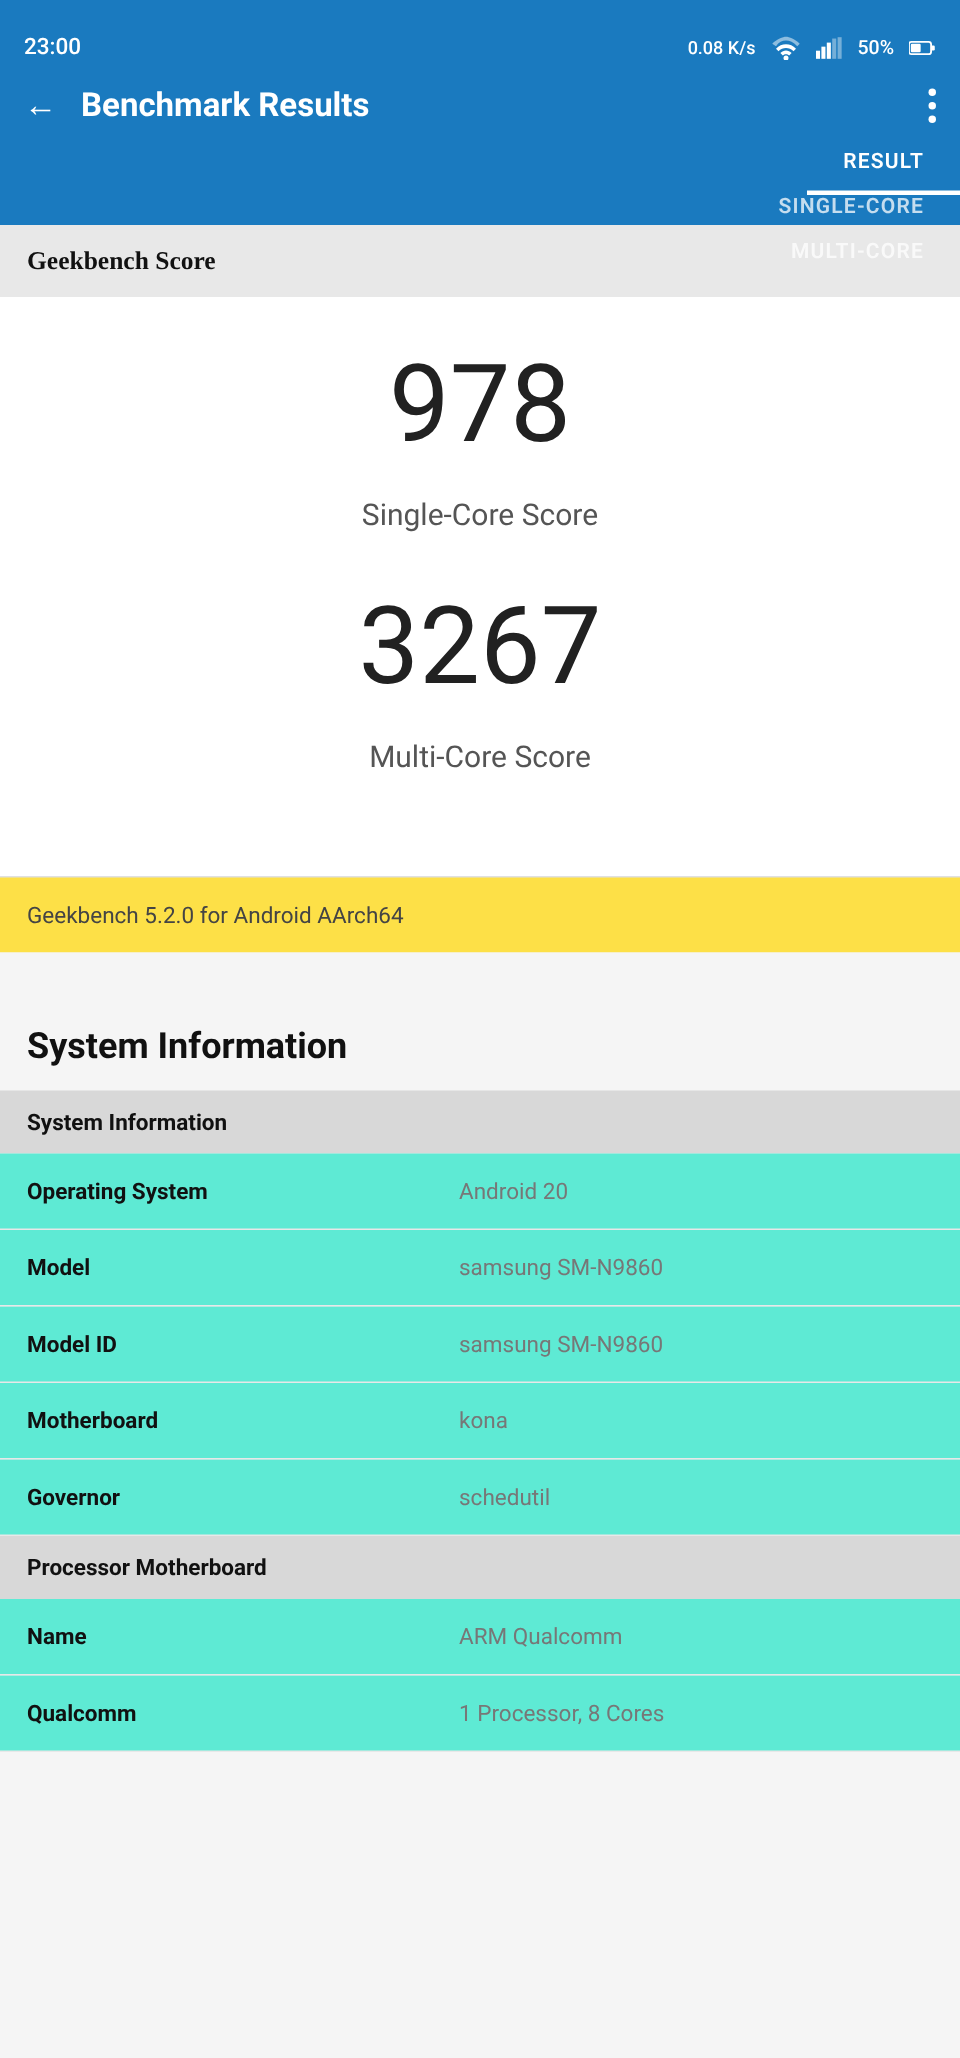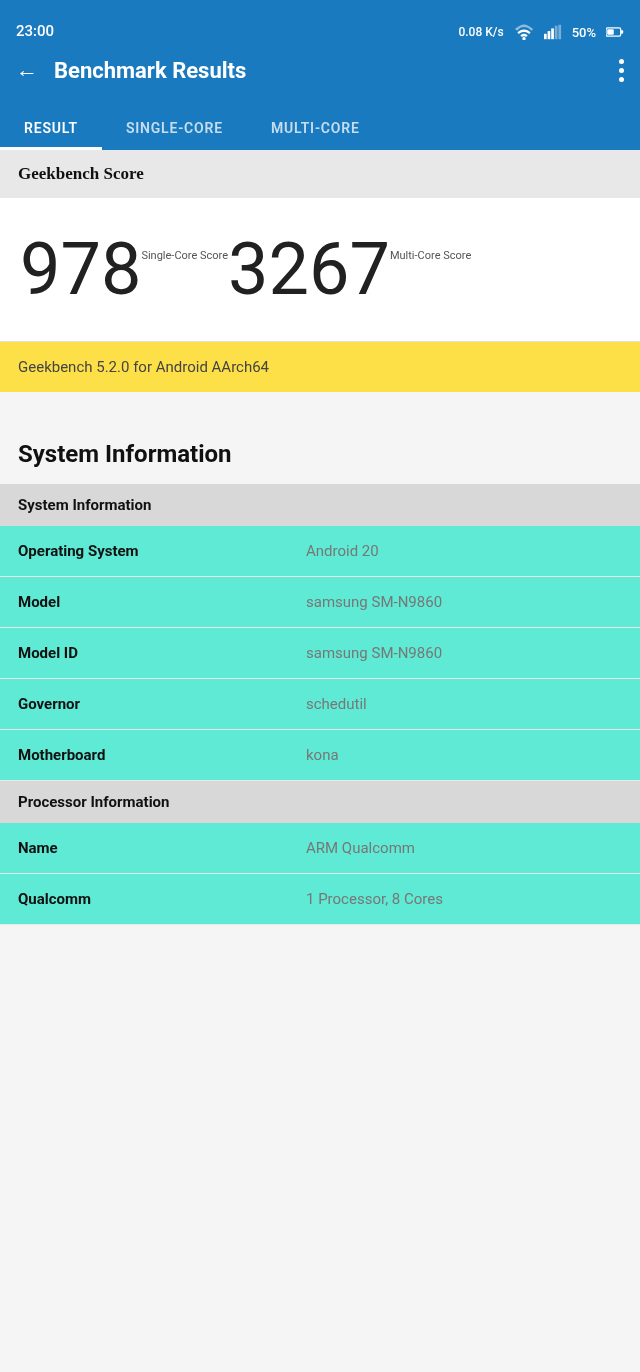--- a/index.html
+++ b/index.html
@@ -69,20 +69,21 @@
       border-radius: 50%;
       display: block;
     }
 
     
     .tab-bar {
       background: #1a7abf;
       display: flex;
       height: 50px;
       align-items: flex-end;
+      flex-direction: column;
     }
     .tab {
       padding: 0 24px 14px;
       color: rgba(255,255,255,0.75);
       font-size: 14px;
       font-weight: 600;
       letter-spacing: 0.8px;
       cursor: pointer;
       position: relative;
     }
@@ -107,33 +108,33 @@
       font-weight: 700;
       color: #111;
       font-family: Liberation Serif, serif;
     }
 
     
     .score-section {
       background: white;
       padding: 32px 20px;
       display: flex;
-      flex-direction: row;
+      flex-direction: column;
       align-items: center;
     }
     .score-number {
       font-size: 72px;
       font-weight: 400;
       color: #212121;
       line-height: 1.1;
     }
     .score-label {
-      font-size: 11px;
+      font-size: 20px;
       color: #555;
-      margin-top: 8px;
+      margin-top: 22px;
       margin-bottom: 36px;
     }
 
     
     .version-row {
       background: #fde047;
       padding: 16px 18px;
       font-size: 15px;
       color: #444;
       border-top: 1px solid #e0e0e0;
@@ -271,30 +272,30 @@
   </tr>
   <tr class="info-row">
     <td>Model</td>
     <td>samsung SM-N9860</td>
   </tr>
   <tr class="info-row">
     <td>Model ID</td>
     <td>samsung SM-N9860</td>
   </tr>
   <tr class="info-row">
+    <td>Motherboard</td>
+    <td>kona</td>
+  </tr>
+  <tr class="info-row">
     <td>Governor</td>
     <td>schedutil</td>
   </tr>
-  <tr class="info-row">
-    <td>Motherboard</td>
-    <td>kona</td>
-  </tr>
 
   <tr class="table-section-header">
-    <td colspan="2">Processor Information</td>
+    <td colspan="2">Processor Motherboard</td>
   </tr>
 
   <tr class="info-row">
     <td>Name</td>
     <td>ARM Qualcomm</td>
   </tr>
   <tr class="info-row">
     <td>Qualcomm</td>
     <td>1 Processor, 8 Cores</td>
   </tr>

